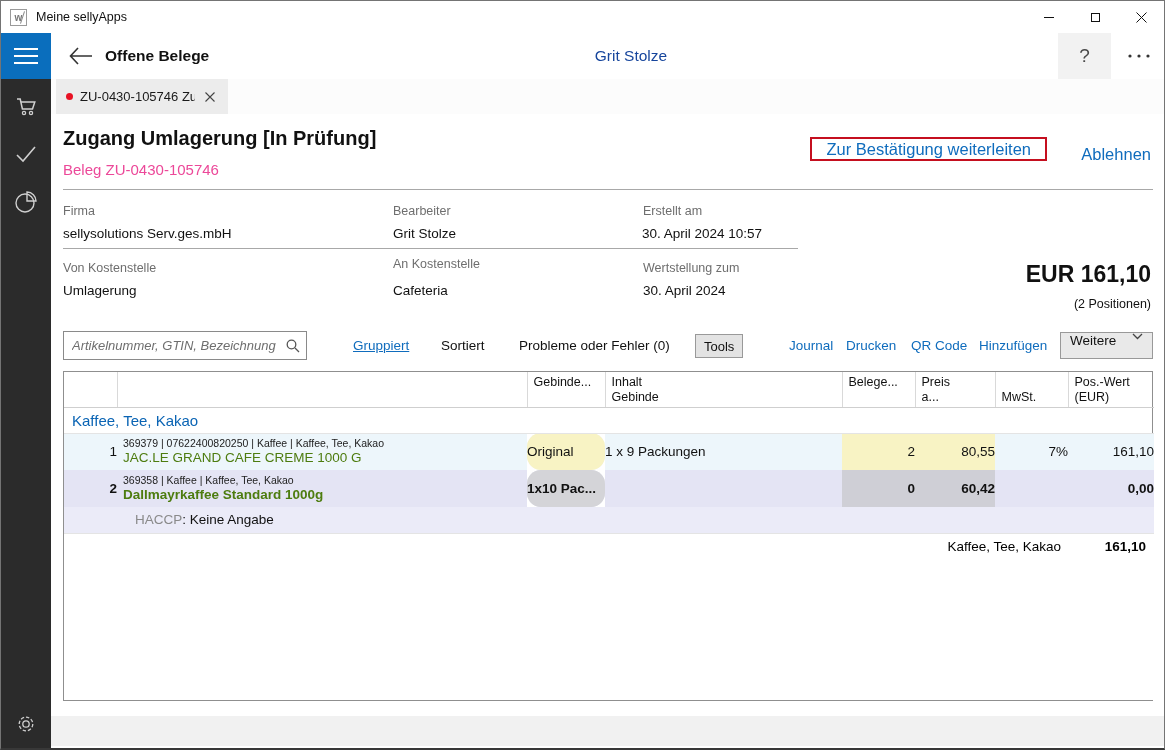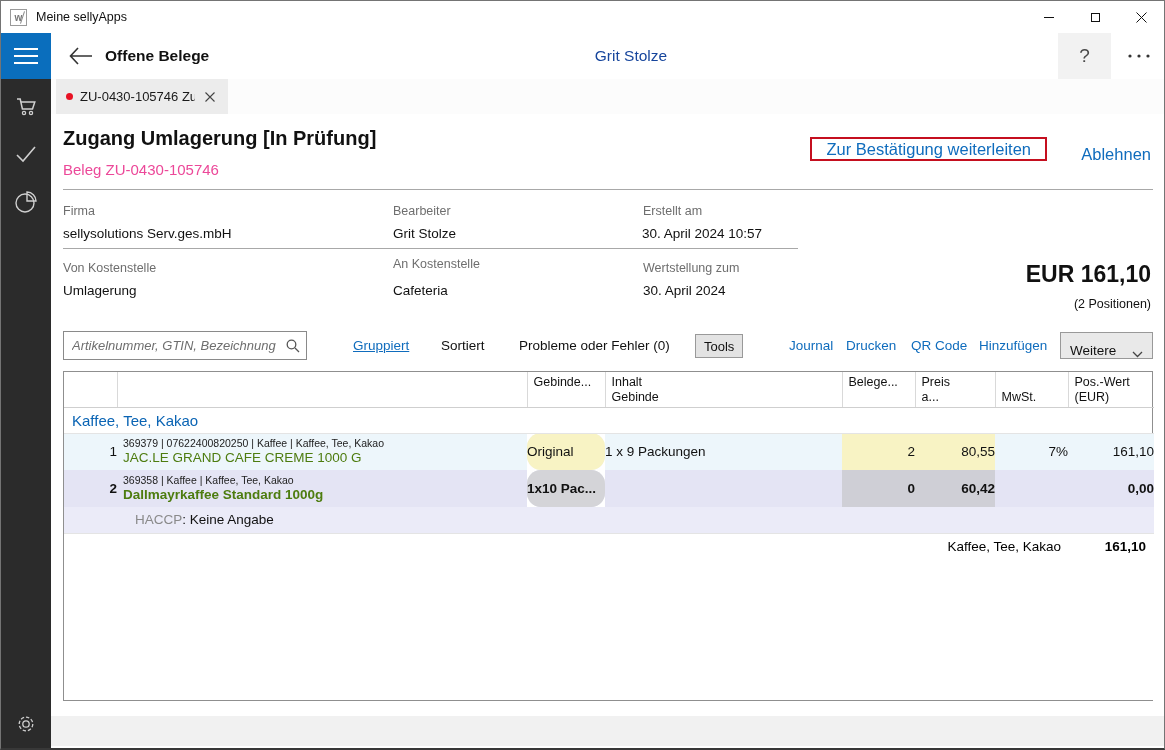--- a/index.html
+++ b/index.html
@@ -80,21 +80,21 @@
   .search-icon-wrap{ width:26px; display:flex; align-items:center; justify-content:center; }
 
   .tb-text{ position:absolute; top:259px; font-size:13.5px; color:#111; white-space:nowrap; }
   .tb-link{ color:#0f6cbd; cursor:pointer; }
   .tb-underline{ text-decoration:underline; }
   .btn-tools{ position:absolute; left:644px; top:255px; height:24px; padding:0 8px;
               background:#e3e3e3; border:1px solid #999; font-size:13px; color:#111;
               display:flex; align-items:center; cursor:pointer; font-family:"Liberation Sans", sans-serif; }
   .btn-more{ position:absolute; left:1009px; top:253px; width:93px; height:27px;
              background:#e9e9e9; border:1px solid #999; font-size:13.5px; color:#111;
-             display:flex; align-items:flex-end; justify-content:space-between; padding:0 9px; cursor:pointer; }
+             display:flex; align-items:flex-start; justify-content:space-between; padding:0 9px; cursor:pointer; }
 
   
   .items-wrap{ position:absolute; left:12px; top:292px; width:1090px; height:330px;
                border:1px solid #8f8f8f; background:#fff; }
   table.items{ width:100%; height:100%; border-collapse:collapse; table-layout:fixed; }
   table.items td{ padding:0; overflow:hidden; white-space:nowrap; }
 
   tr.head td{ height:35px; vertical-align:top; border-right:1px solid #d9d9d9;
               border-bottom:1px solid #cfcfcf; font-size:12.5px; color:#111;
               padding:3px 5px 0 6px; line-height:15px; }

